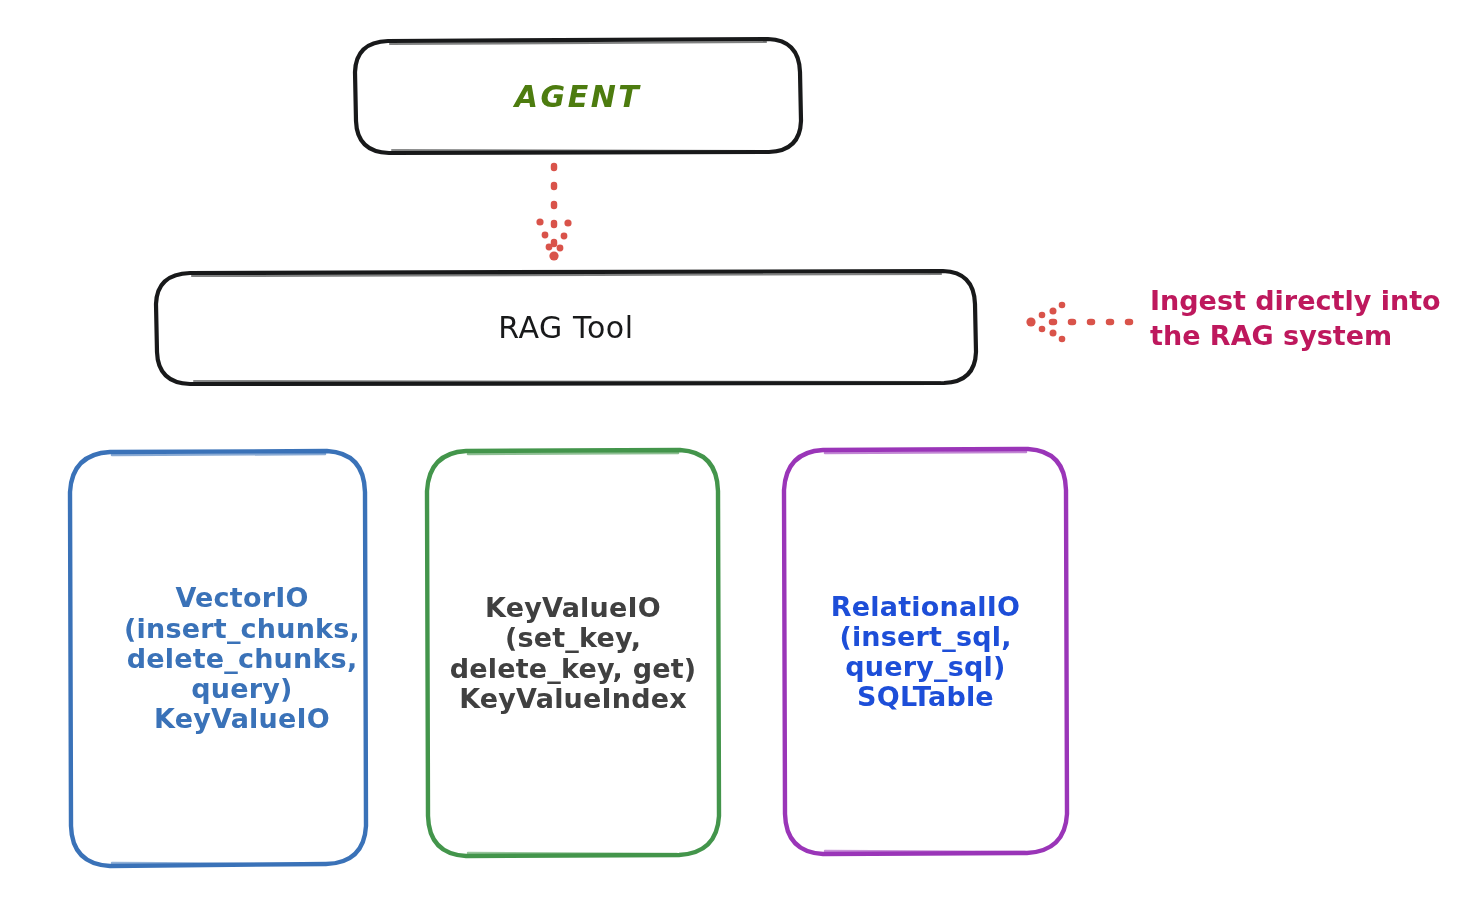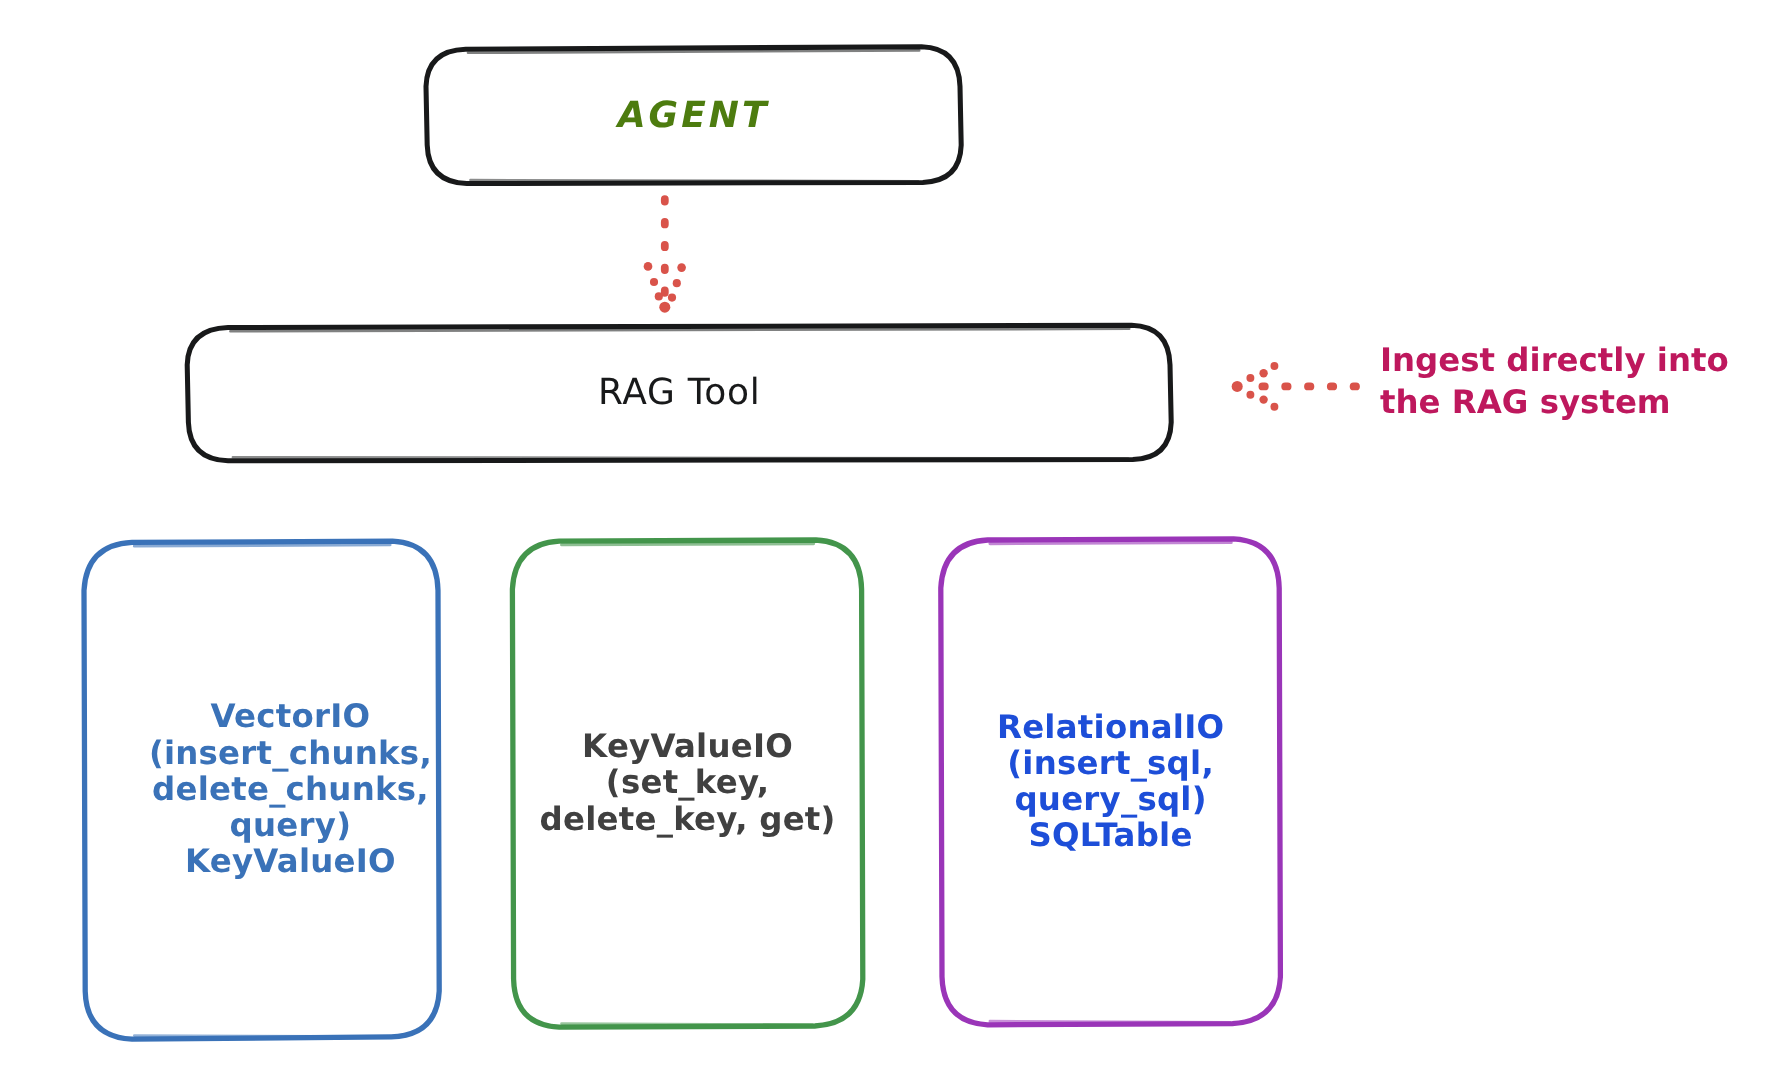--- a/index.html
+++ b/index.html
@@ -193,20 +193,21 @@
 query)</span>
     <span class="gap"></span>
     <span class="card-text blue idx">KeyValueIO</span>
   </div>
 
   <div class="node-label" style="left:427px; top:451px; width:292px; height:405px;">
     <span class="card-text green api">KeyValueIO
 (set_key,
 delete_key, get)</span>
     <span class="gap"></span>
+    <span class="card-text green idx">KeyValueIndex</span>
   </div>
 
   <div class="node-label" style="left:784px; top:450px; width:283px; height:404px;">
     <span class="card-text purple api">RelationalIO
 (insert_sql,
 query_sql)</span>
     <span class="gap"></span>
     <span class="card-text purple idx">SQLTable</span>
   </div>
 

